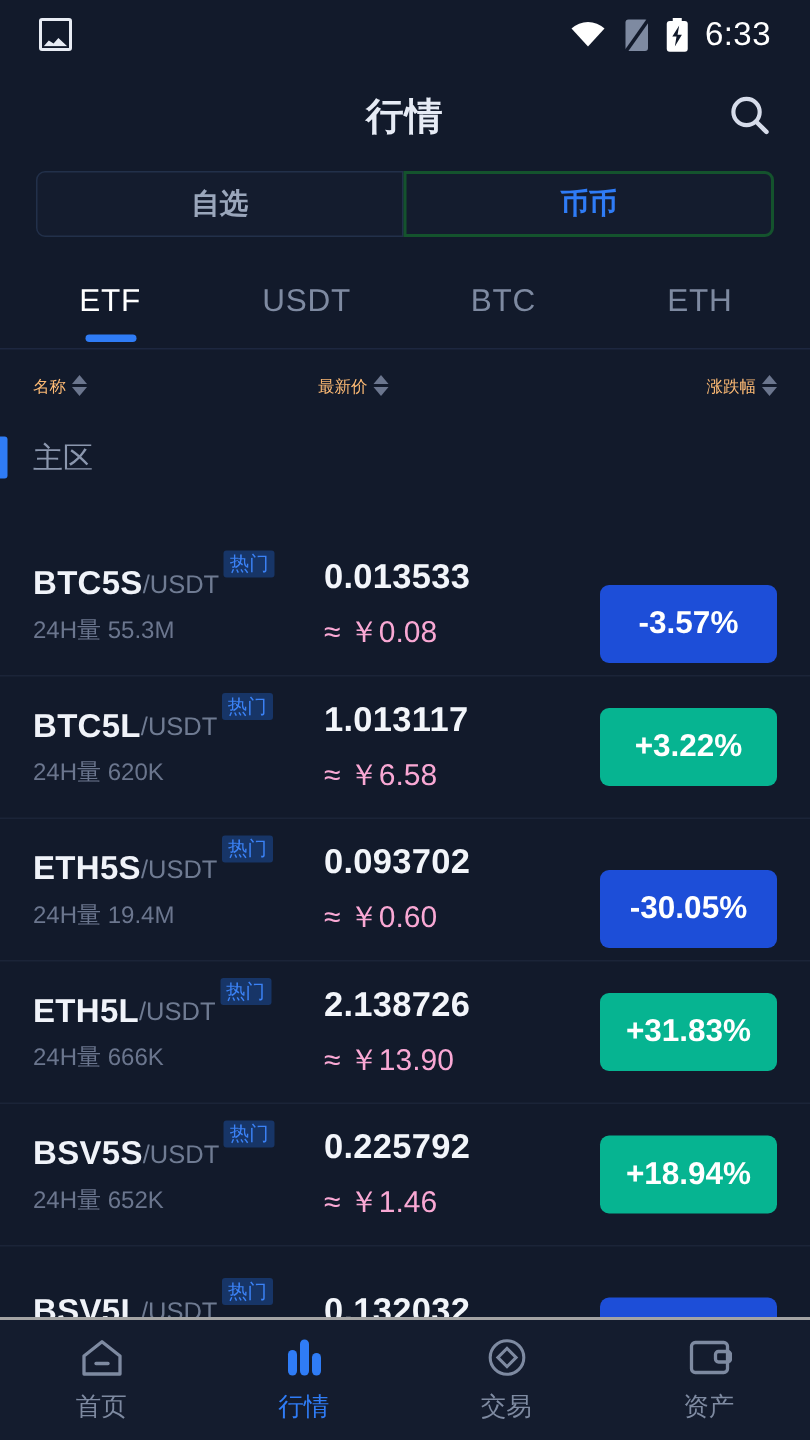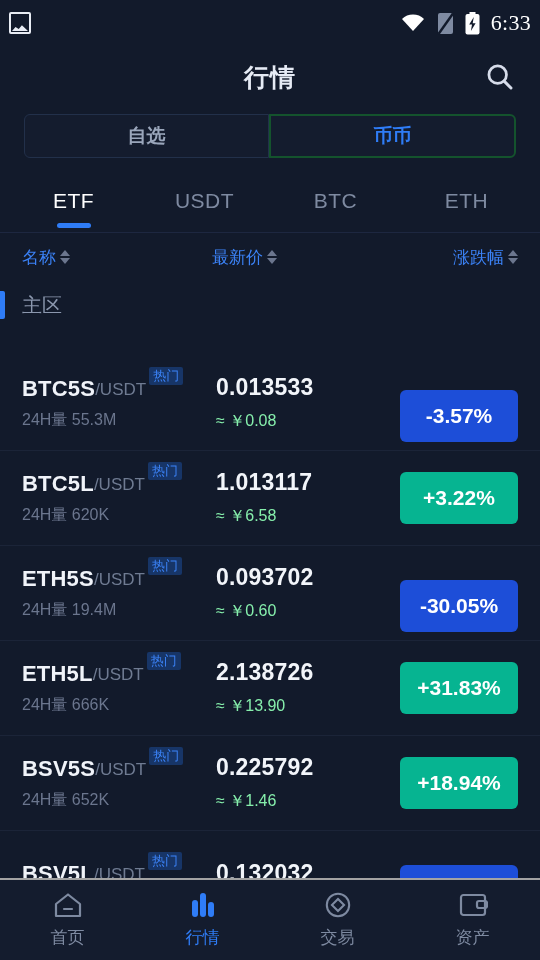--- a/index.html
+++ b/index.html
@@ -7,21 +7,21 @@
     width: 540px; height: 960px;
     background: #121a2b;
     font-family: "Liberation Sans", "DejaVu Sans", sans-serif;
     overflow: hidden;
   }
   .phone { position: relative; width: 540px; height: 960px; background: #121a2b; }
 
   
   .statusbar {
     height: 46px; display: flex; align-items: center;
-    padding: 0 9px; background: #121a2b; font-family: Liberation Serif, serif;
+    padding: 0 26px; background: #121a2b;
   }
   .sb-left { display: flex; align-items: center; gap: 8px; }
   .sb-right { margin-left: auto; display: flex; align-items: center; gap: 11px; }
   .sb-time { color: #ffffff; font-size: 22px; font-weight: 500; letter-spacing: .3px; }
   .img-icon {
     width: 22px; height: 22px; border: 2px solid #e8ecf4; border-radius: 2px;
     position: relative; overflow: hidden;
   }
   .img-icon::after {
     content: ""; position: absolute; left: 1px; right: 1px; bottom: 1px; height: 7px;
@@ -66,21 +66,21 @@
     border-radius: 3px; background: transparent;
   }
   .tab.active .tab-underline { background: #2f7cf6; }
   .tabs-divider { height: 1px; background: #1d2740; margin: 0; }
 
   
   .colheaders {
     display: flex; align-items: center; height: 48px;
     padding: 0 22px; color: #5d6symbol;
   }
-  .ch { display: flex; align-items: center; gap: 4px; color: #3b82f6; font-size: 17px; }
+  .ch { display: flex; align-items: center; gap: 4px; color: #fdba74; font-size: 11px; }
   .ch-name { width: 190px; }
   .ch-price { flex: 1; }
   .ch-chg { margin-left: auto; }
   .sorter { display: inline-flex; flex-direction: column; gap: 2px; }
   .sorter i {
     display: block; width: 0; height: 0;
     border-left: 5px solid transparent; border-right: 5px solid transparent;
   }
   .sorter i.up { border-bottom: 6px solid #6b768e; }
   .sorter i.dn { border-top: 6px solid #6b768e; }
@@ -108,21 +108,21 @@
   .quote { color: #6f7b92; font-size: 17px; font-weight: 400; align-self: flex-end; padding-bottom: 2px; }
   .hot {
     margin-left: 3px; margin-top: -9px;
     background: #173567; color: #3b82f6;
     font-size: 13px; padding: 1px 4px; border-radius: 2px;
     line-height: 1.25; font-weight: 500;
   }
   .vol { color: #6b768e; font-size: 16px; margin-top: 8px; }
   .col-price { flex: 1; padding-left: 4px; }
   .price { color: #f2f5fa; font-size: 23px; font-weight: 700; letter-spacing: .2px; }
-  .cny { color: #86efac; font-size: 16px; margin-top: 10px; }
+  .cny { color: #f9a8d4; font-size: 20px; margin-top: 10px; }
   .col-chg { margin-left: auto; }
   .chg {
     min-width: 118px; height: 52px; border-radius: 6px;
     display: flex; align-items: center; justify-content: center;
     color: #ffffff; font-size: 21px; font-weight: 700;
   }
   .chg.up { background: #06b491; }
   .chg.down { background: #1d4ed8; margin-top: 26px; }
 
   .list-clip { position: absolute; left: 0; right: 0; top: 356px; bottom: 82px; overflow: hidden; }

